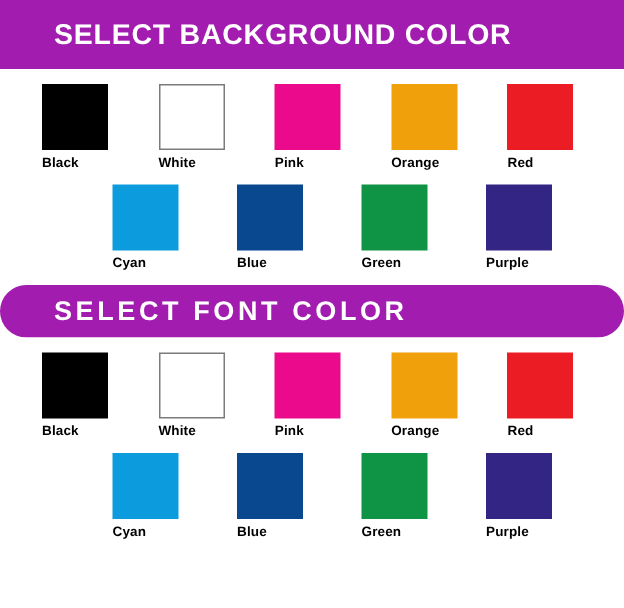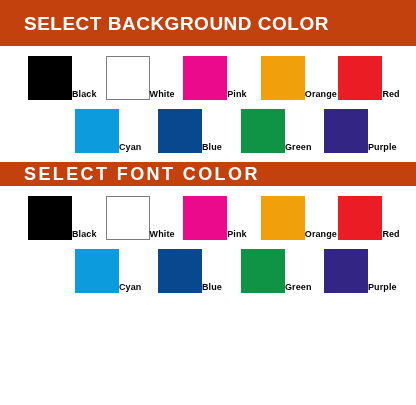--- a/index.html
+++ b/index.html
@@ -15,29 +15,29 @@
   }
   .page {
     width: 416px;
     height: 405px;
     position: relative;
     background: #ffffff;
   }
 
   
   .section-header {
-    background: #c2410c;
+    background: #a21caf;
     width: 100%;
     box-sizing: border-box;
     display: flex;
     align-items: center;
-    padding-left: 24px;
+    padding-left: 36px;
   }
   .section-header.bg-header { height: 46px; }
-  .section-header.font-header { height: 24px; }
+  .section-header.font-header { height: 35px; border-radius: 19px; }
 
   .section-title {
     color: #ffffff;
     font-family: "Liberation Sans", sans-serif;
     font-weight: bold;
     font-size: 19px;
     line-height: 1;
     letter-spacing: 0.5px;
     white-space: nowrap;
   }
@@ -60,22 +60,22 @@
     padding-left: 28px;
     padding-top: 10px;
   }
   .swatch-row.row-b {
     padding-left: 75px;
     padding-top: 9px;
   }
   .swatch-cell {
     width: 83px;
     display: flex;
-    flex-direction: row;
-    align-items: flex-end;
+    flex-direction: column;
+    align-items: flex-start;
   }
   .swatch-box {
     width: 44px;
     height: 44px;
     box-sizing: border-box;
     display: block;
   }
   .swatch-box.bordered {
     border: 1px solid #7b7b7b;
   }

